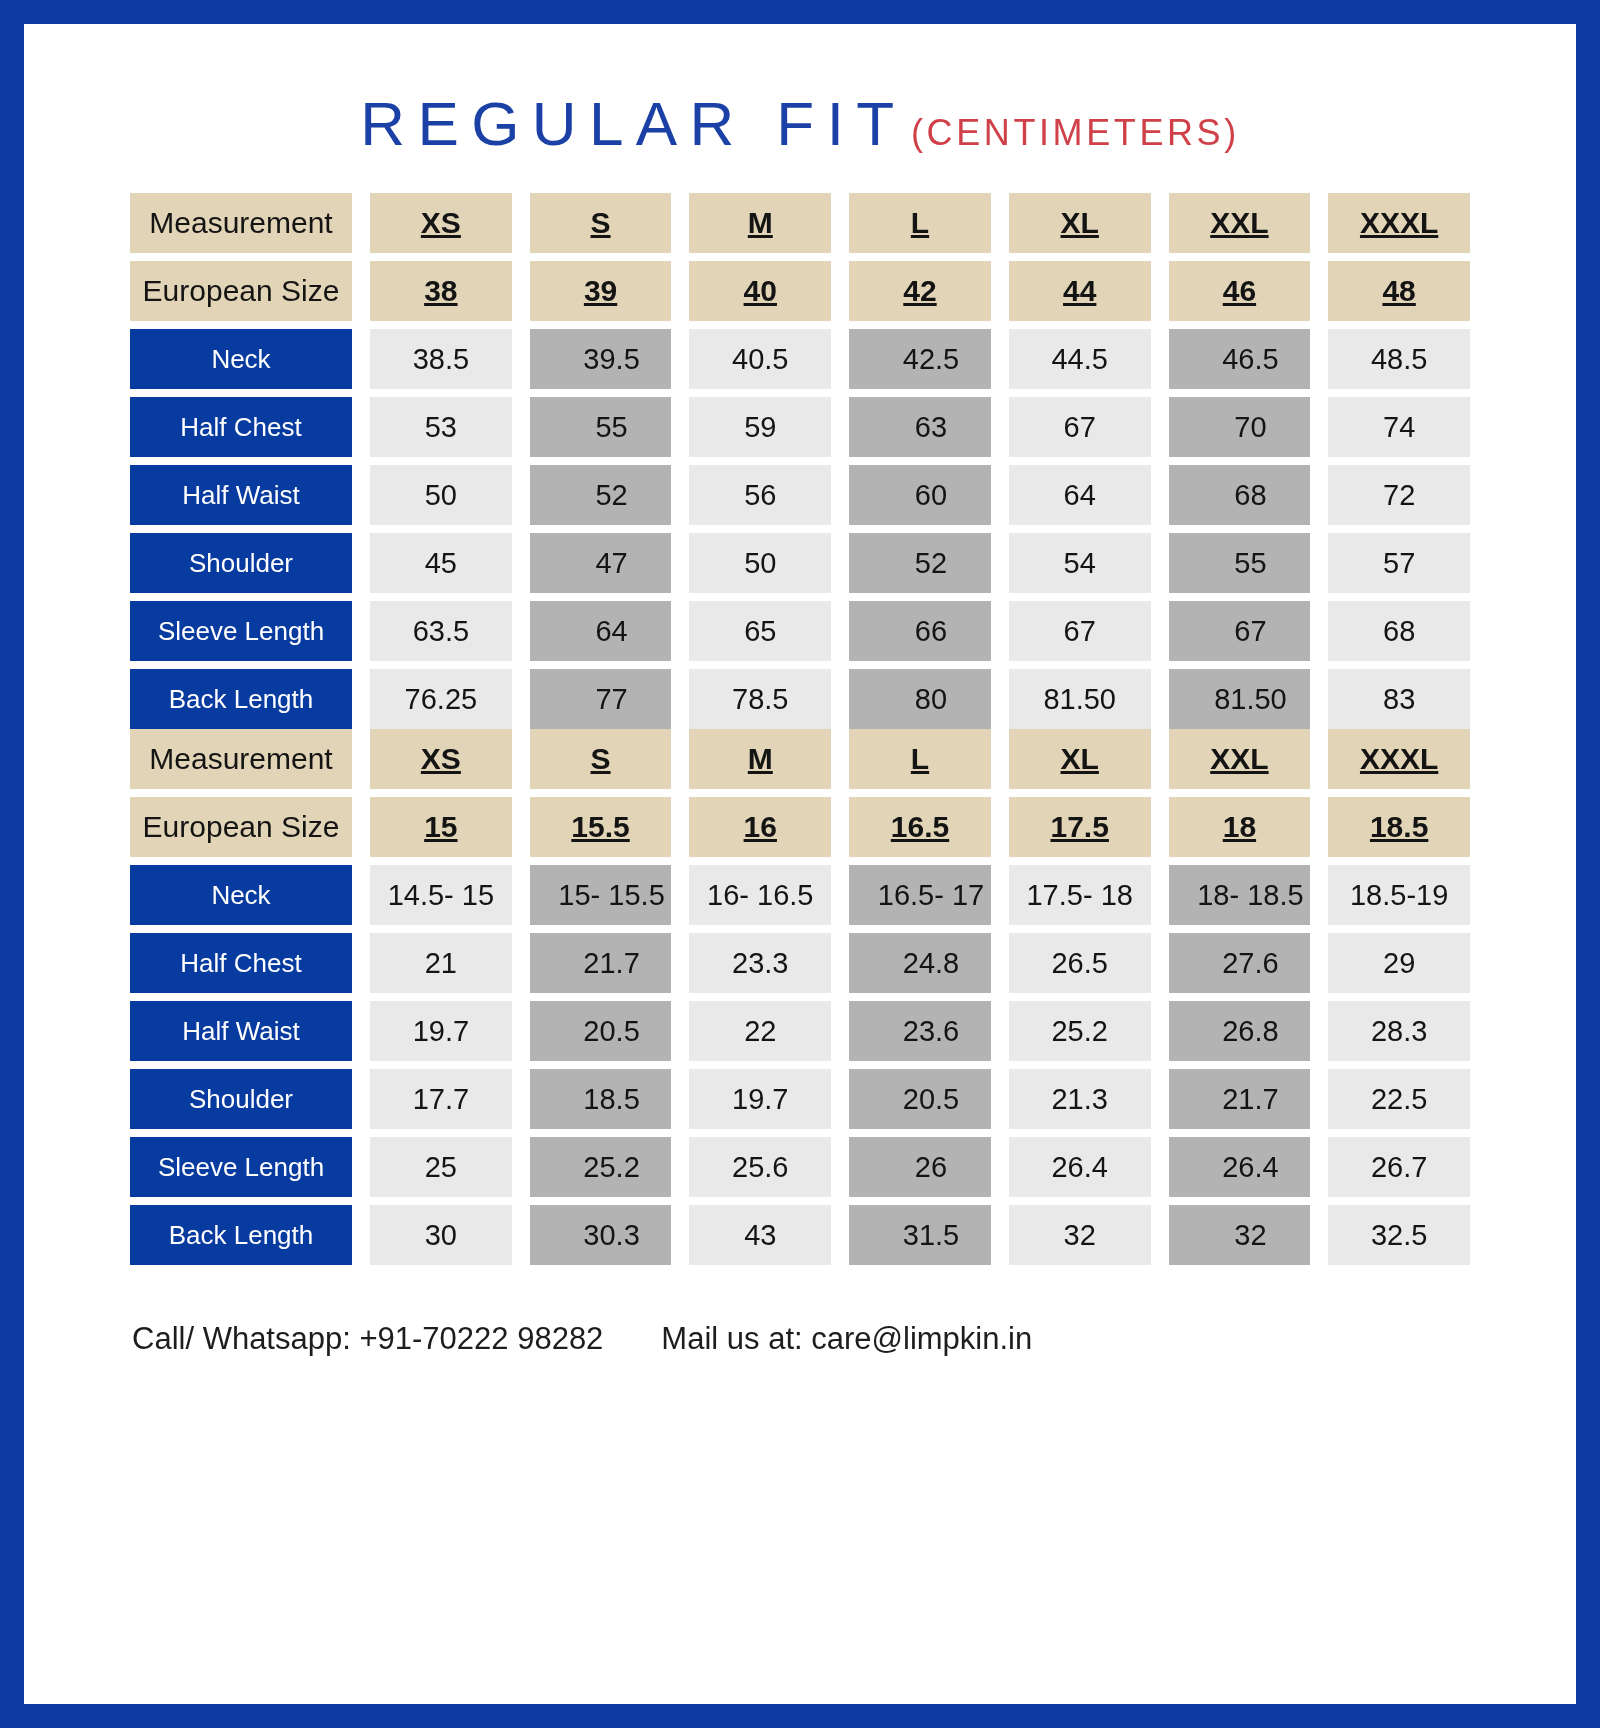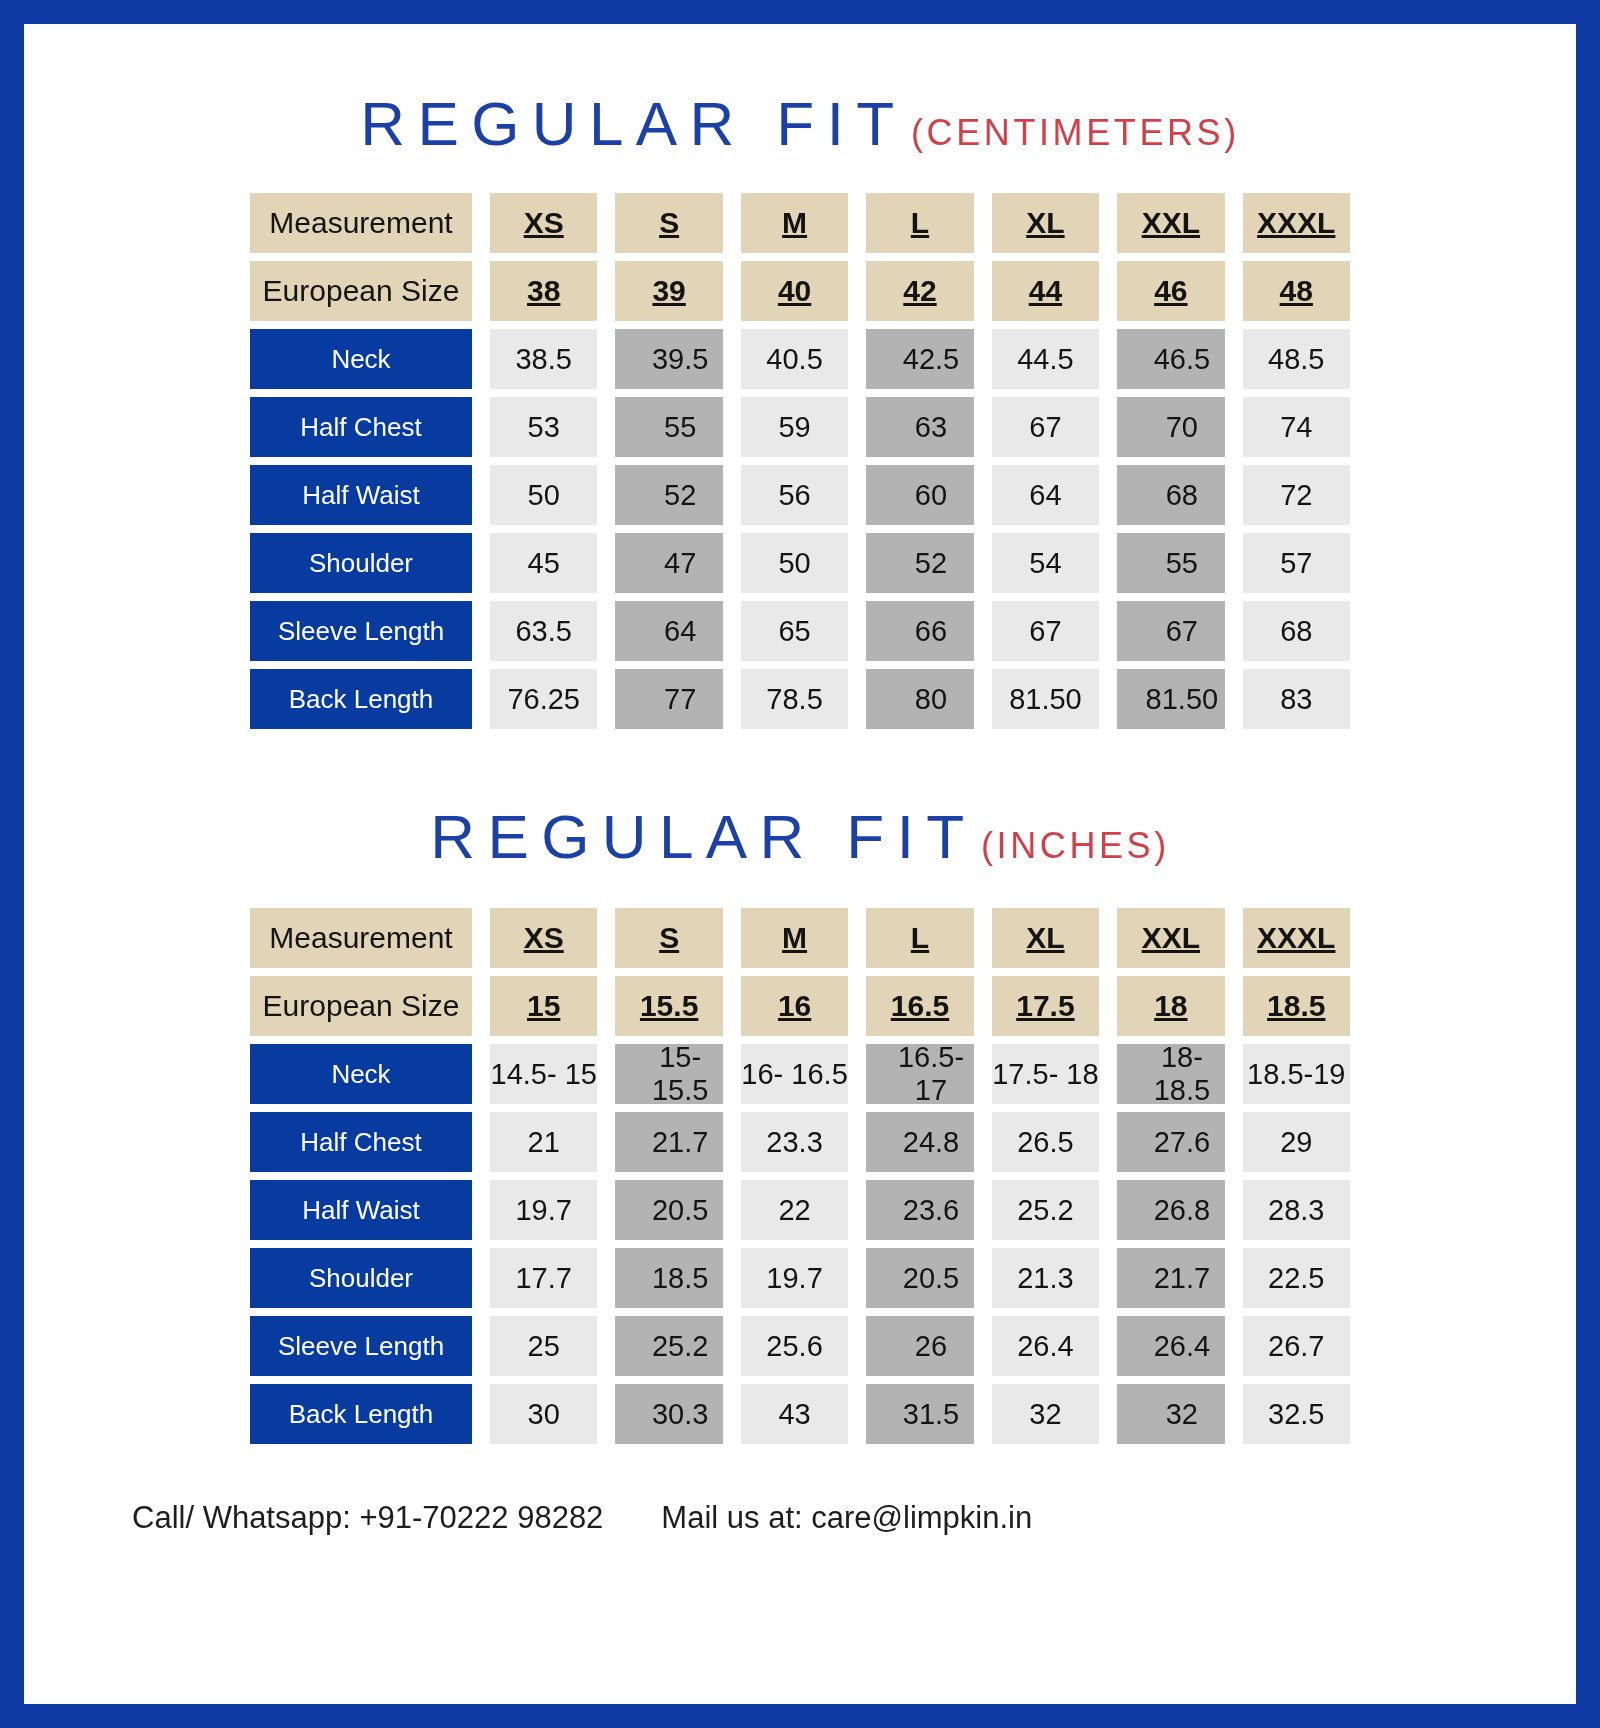--- a/index.html
+++ b/index.html
@@ -31,21 +31,21 @@
     color: #1c41a6;
     font-weight: 500;
   }
   .t-unit {
     font-size: 36px;
     letter-spacing: 0.10em;
     color: #d04048;
     font-weight: 500;
   }
   .size-table {
-    width: 1100px;
+    width: 1340px;
     margin: 0 auto;
     display: grid;
     grid-template-columns: 222px repeat(7, 1fr);
     gap: 8px 18px;
   }
   .cell {
     display: flex;
     align-items: center;
     justify-content: center;
     height: 60px;
@@ -156,24 +156,20 @@
         <div class="cell val dark">77</div>
         <div class="cell val light">78.5</div>
         <div class="cell val dark">80</div>
         <div class="cell val light">81.50</div>
         <div class="cell val dark">81.50</div>
         <div class="cell val light">83</div>
       </div>
   </section>
 
   <section>
-    <div class="title-block second">
-      <span class="t-main">REGULAR FIT</span>
-      <span class="t-unit">(INCHES)</span>
-    </div>
     <div class="size-table">
         <div class="cell head label-col">Measurement</div>
         <div class="cell head size">XS</div>
         <div class="cell head size">S</div>
         <div class="cell head size">M</div>
         <div class="cell head size">L</div>
         <div class="cell head size">XL</div>
         <div class="cell head size">XXL</div>
         <div class="cell head size">XXXL</div>
         <div class="cell head label-col">European Size</div>

